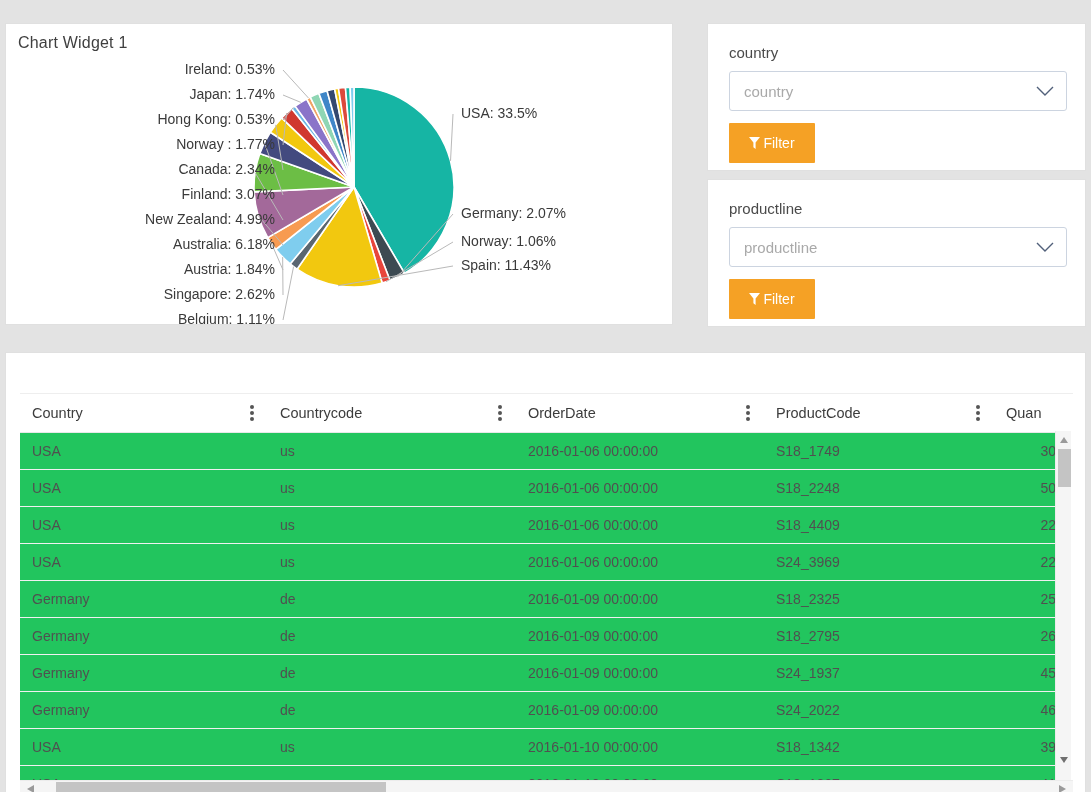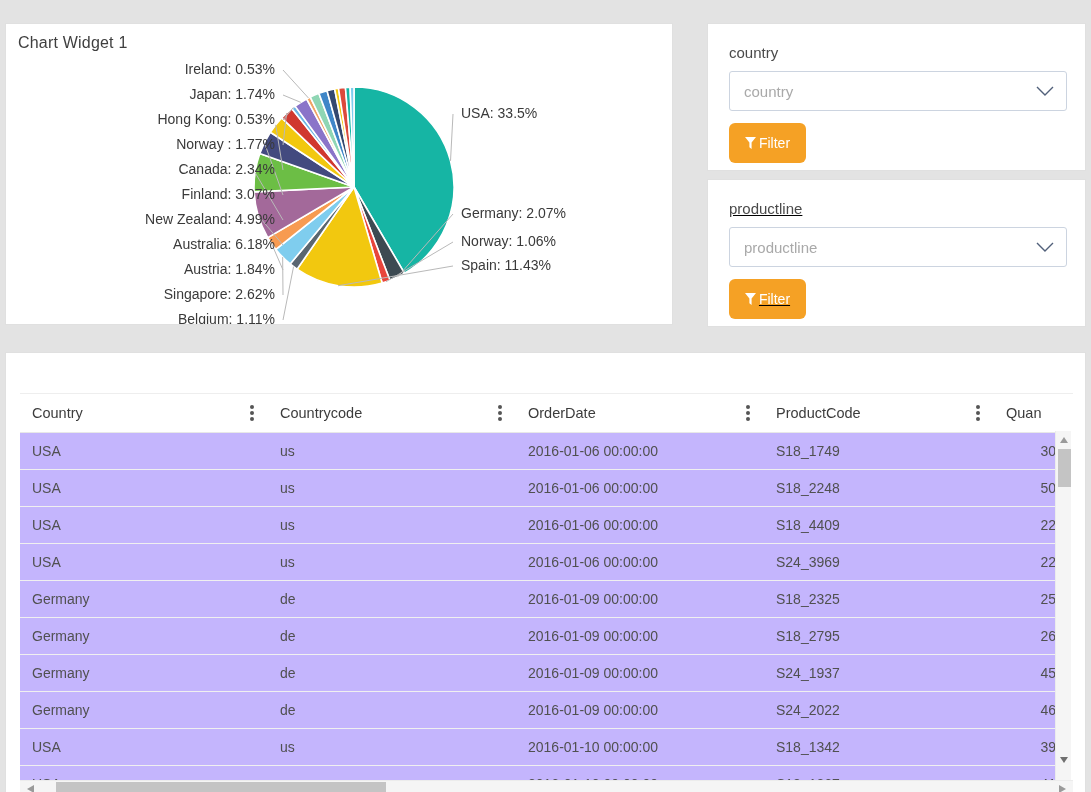--- a/index.html
+++ b/index.html
@@ -28,21 +28,21 @@
   .pie-area svg { display:block; }
 
   
   .filter-panel {
     position: absolute;
     background: #ffffff;
     border: 1px solid #e0e0e0;
     left: 707px; width: 379px;
   }
   .filter-panel.p1 { top: 5px; height: 148px; }
-  .filter-panel.p2 { top: 161px; height: 148px; text-decoration: underline; }
+  .filter-panel.p2 { top: 161px; height: 148px; }
   .filter-label {
     font-size: 15px; color: #4a4a4a;
     padding: 20px 0 0 21px;
   }
   .select-wrap {
     position: relative;
     margin: 10px 0 0 21px;
     width: 338px; height: 40px;
     border: 1px solid #ccd4e0;
     border-radius: 3px;
@@ -53,30 +53,30 @@
     transform: translateY(-50%);
     font-size: 15px; color: #a9a9a9;
   }
   .chev {
     position: absolute; right: 12px; top: 50%;
     transform: translateY(-50%);
     width: 18px; height: 10px;
   }
   .filter-btn {
     margin: 12px 0 0 21px;
-    width: 77px; height: 40px;
+    width: 86px; height: 40px;
     background: #f5a125;
     border: none;
     color: #ffffff;
     font-size: 14px;
     font-family: "Liberation Sans", sans-serif;
     display: flex; align-items: center; justify-content: center;
     gap: 3px;
     cursor: pointer;
-    border-radius: 6px;
+    border-radius: 1px;
   }
   .funnel { width: 11px; height: 12px; flex: none; }
 
   
   .table-widget {
     position: absolute; left: 5px; top: 334px;
     width: 1081px; height: 453px;
     background: #ffffff;
     border: 1px solid #e0e0e0;
   }
@@ -97,21 +97,21 @@
     position: relative;
     background:#fff;
   }
   table.grid td {
     font-size: 14px;
     color: #505050;
     padding: 10px 0 10px 12px;
     border-bottom: 1px solid #f0f0f0;
     white-space: nowrap;
     overflow: hidden;
-    background:#c4b5fd;
+    background:#22c55e;
   }
   th.num, td.num { text-align: right; padding-right: 14px; padding-left: 0; }
   .kebab {
     position: absolute; right: 14px; top: 50%;
     transform: translateY(-50%);
     width: 4px; height: 16px;
     display: flex; flex-direction: column; justify-content: space-between;
     cursor: pointer;
   }
   .kebab i { display:block; width: 4px; height: 4px; border-radius: 50%; background: #555; }

